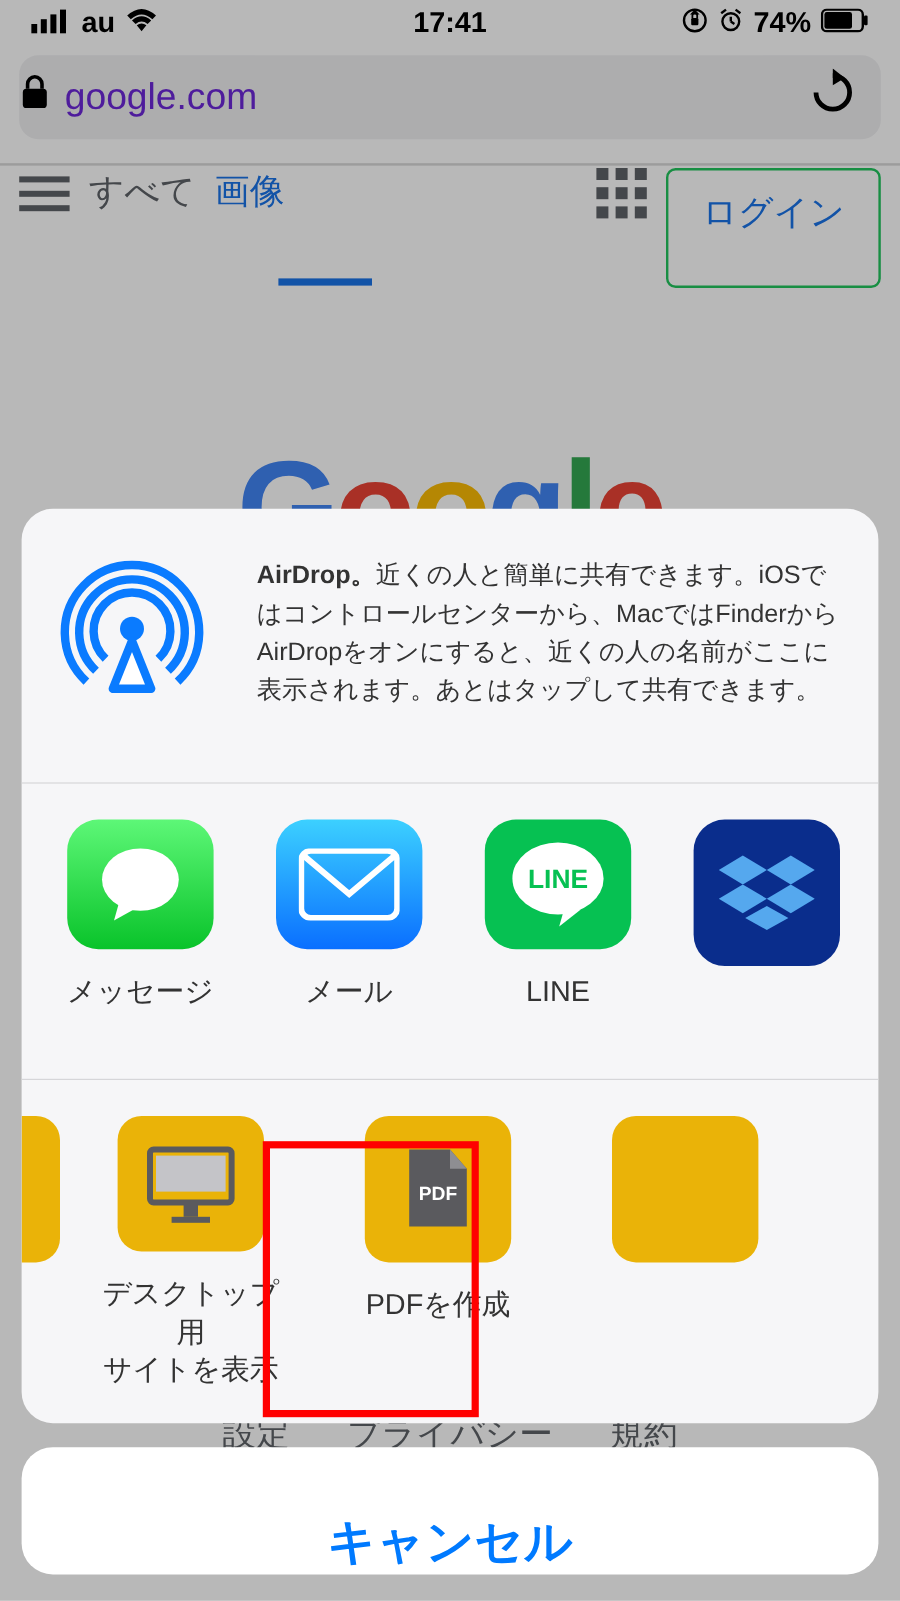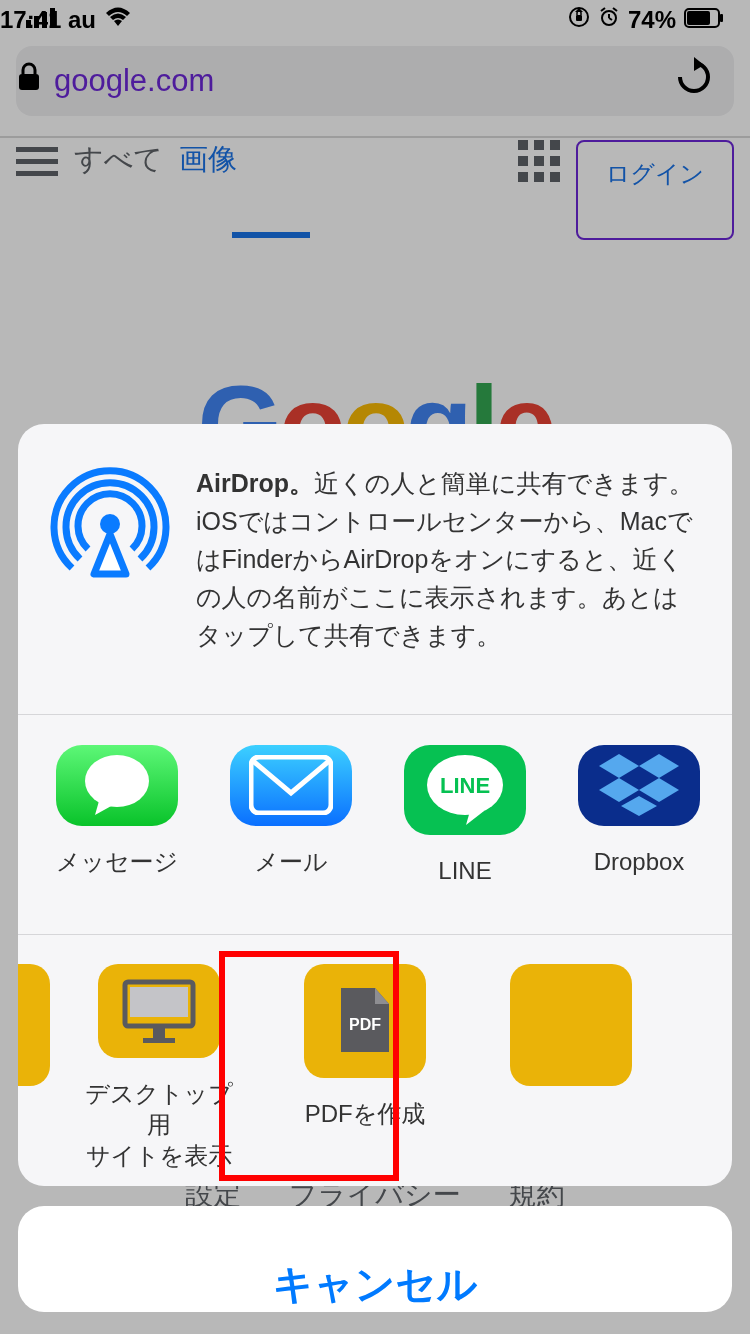--- a/index.html
+++ b/index.html
@@ -3,48 +3,48 @@
 <meta charset="utf-8">
 <style>
   * { margin: 0; padding: 0; box-sizing: border-box; font-family: -apple-system, "Hiragino Sans", "Hiragino Kaku Gothic ProN", sans-serif; }
   html, body { width: 750px; height: 1334px; overflow: hidden; background: #fff; }
 
   
   .dim-layer { position: absolute; inset: 0; background: rgba(0,0,0,0.28); z-index: 5; }
 
   .status-bar { position: absolute; top: 0; left: 0; right: 0; height: 40px; display: flex; align-items: center; justify-content: space-between; padding: 0 26px; font-size: 24px; font-weight: 600; z-index: 1; }
   .status-left, .status-right { display: flex; align-items: center; gap: 8px; }
-  .status-center { position: absolute; left: 0; right: 0; text-align: left; pointer-events: none; }
+  .status-center { position: absolute; left: 0; right: 0; text-align: center; pointer-events: none; }
 
   .url-bar { position: absolute; top: 46px; left: 16px; right: 16px; height: 70px; background: #f0f0f2; border-radius: 16px; display: flex; align-items: center; justify-content: flex-start; font-size: 31px; color: #6d28d9; z-index: 1; }
   .url-bar .reload { position: absolute; right: 22px; }
 
   .divider-line { position: absolute; top: 136px; left: 0; right: 0; height: 2px; background: #d8d8d8; z-index: 1; }
 
   .google-header { position: absolute; top: 140px; left: 0; right: 0; height: 100px; display: flex; padding: 0 16px; gap: 16px; z-index: 1; }
   .hamburger div { width: 42px; height: 5px; background: #5f6368; margin: 7px 0; }
   .tab { font-size: 29px; color: #5f6368; padding-bottom: 10px; }
   .tab.active { color: #1a73e8; }
   .tab-underline { position: absolute; top: 232px; left: 232px; width: 78px; height: 6px; background: #1a73e8; z-index: 1; }
   .spacer { flex: 1; }
   .apps-grid { display: grid; grid-template-columns: repeat(3, 10px); grid-template-rows: repeat(3, 10px); gap: 6px; }
   .apps-grid span { background: #5f6368; }
-  .login-btn { border: 2px solid #6d28d9; border-radius: 8px; padding: 16px 28px; font-size: 24px; color: #1a73e8; }
+  .login-btn { border: 2px solid #22c55e; border-radius: 8px; padding: 16px 28px; font-size: 29px; color: #1a73e8; }
 
   .google-logo { position: absolute; top: 360px; left: 0; right: 0; text-align: center; font-size: 110px; font-weight: 700; letter-spacing: -4px; z-index: 1; }
   .google-logo span:nth-child(1){color:#4285F4}.google-logo span:nth-child(2){color:#EA4335}.google-logo span:nth-child(3){color:#FBBC05}.google-logo span:nth-child(4){color:#4285F4}.google-logo span:nth-child(5){color:#34A853}.google-logo span:nth-child(6){color:#EA4335}
 
   .footer-links { position: absolute; bottom: 120px; left: 0; right: 0; display: flex; justify-content: center; gap: 48px; font-size: 28px; color: #5f6368; z-index: 1; }
 
   
   .share-sheet { position: absolute; left: 18px; right: 18px; top: 424px; bottom: 148px; background: #f6f6f8; border-radius: 26px; z-index: 10; display: flex; flex-direction: column; overflow: hidden; }
 
   .airdrop-row { display: flex; padding: 40px 32px 60px 32px; gap: 26px; }
   .airdrop-icon { width: 120px; height: 120px; display: flex; align-items: center; justify-content: center; flex-shrink: 0; }
-  .airdrop-text { font-size: 25px; line-height: 1.52; color: #333; }
+  .airdrop-text { font-size: 21px; line-height: 1.52; color: #333; margin-left: 18px; }
   .airdrop-text b { font-weight: 700; }
 
   .hr { height: 1px; background: #d6d6d9; }
 
   .row { display: flex; padding: 30px 34px 36px 34px; gap: 44px; overflow: hidden; }
   .share-item { width: 130px; display: flex; flex-direction: column; align-items: center; gap: 20px; flex-shrink: 0; }
   .share-item .label { font-size: 24px; color: #333; text-align: center; line-height: 1.3; white-space: pre-line; min-height: 52px; }
 
   .app-icon { width: 122px; height: 122px; border-radius: 26px; display: flex; align-items: center; justify-content: center; }
   .action-icon { width: 122px; height: 122px; border-radius: 20px; background: #eab308; display: flex; align-items: center; justify-content: center; }
@@ -214,21 +214,20 @@
         <svg width="80" height="70" viewBox="0 0 80 70">
             <g fill="#55a8ee">
               <polygon points="20,4 40,16 20,28 0,16"></polygon>
               <polygon points="60,4 80,16 60,28 40,16"></polygon>
               <polygon points="20,28 40,40 20,52 0,40"></polygon>
               <polygon points="60,28 80,40 60,52 40,40"></polygon>
               <polygon points="40,46 58,56 40,66 22,56"></polygon>
             </g>
           </svg>
       </div>
-      <div class="label">Dropbox</div>
     </div>
   </div>
 
   <div class="hr"></div>
 
   <div class="row actions">
     <div class="share-item first">
       <div class="action-icon" style="margin-left:-100px;"></div>
 
     </div>

